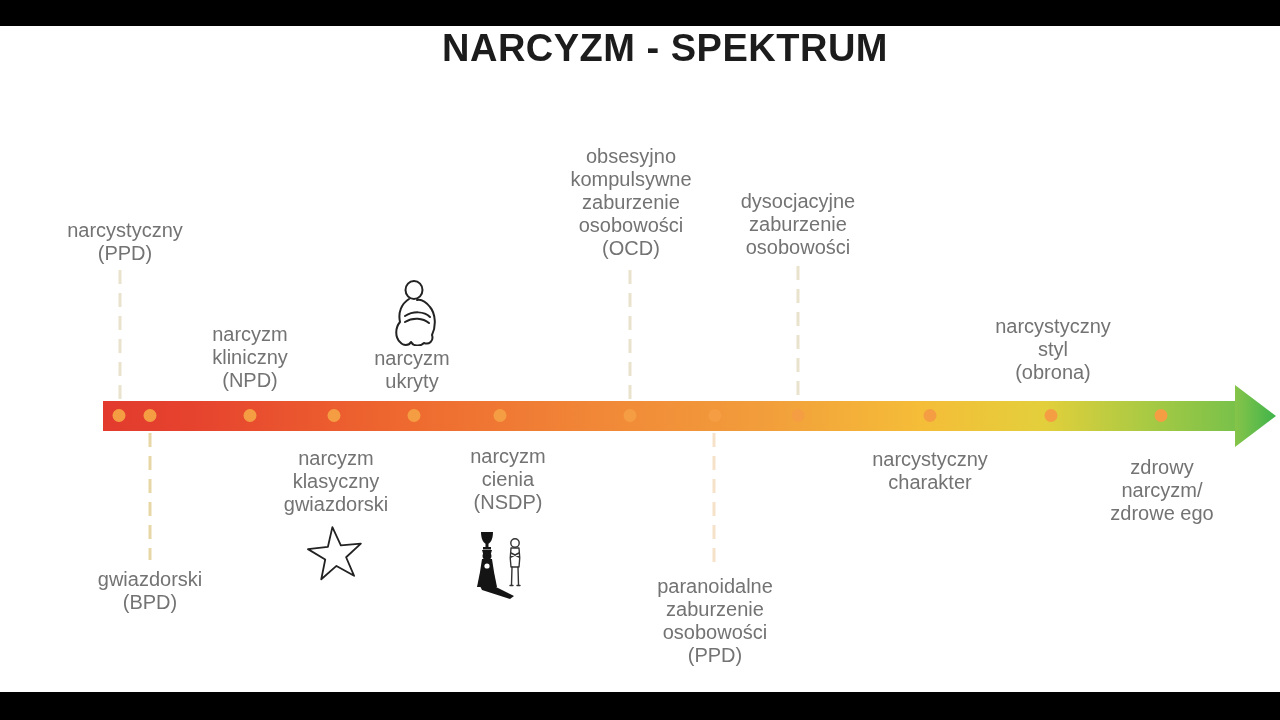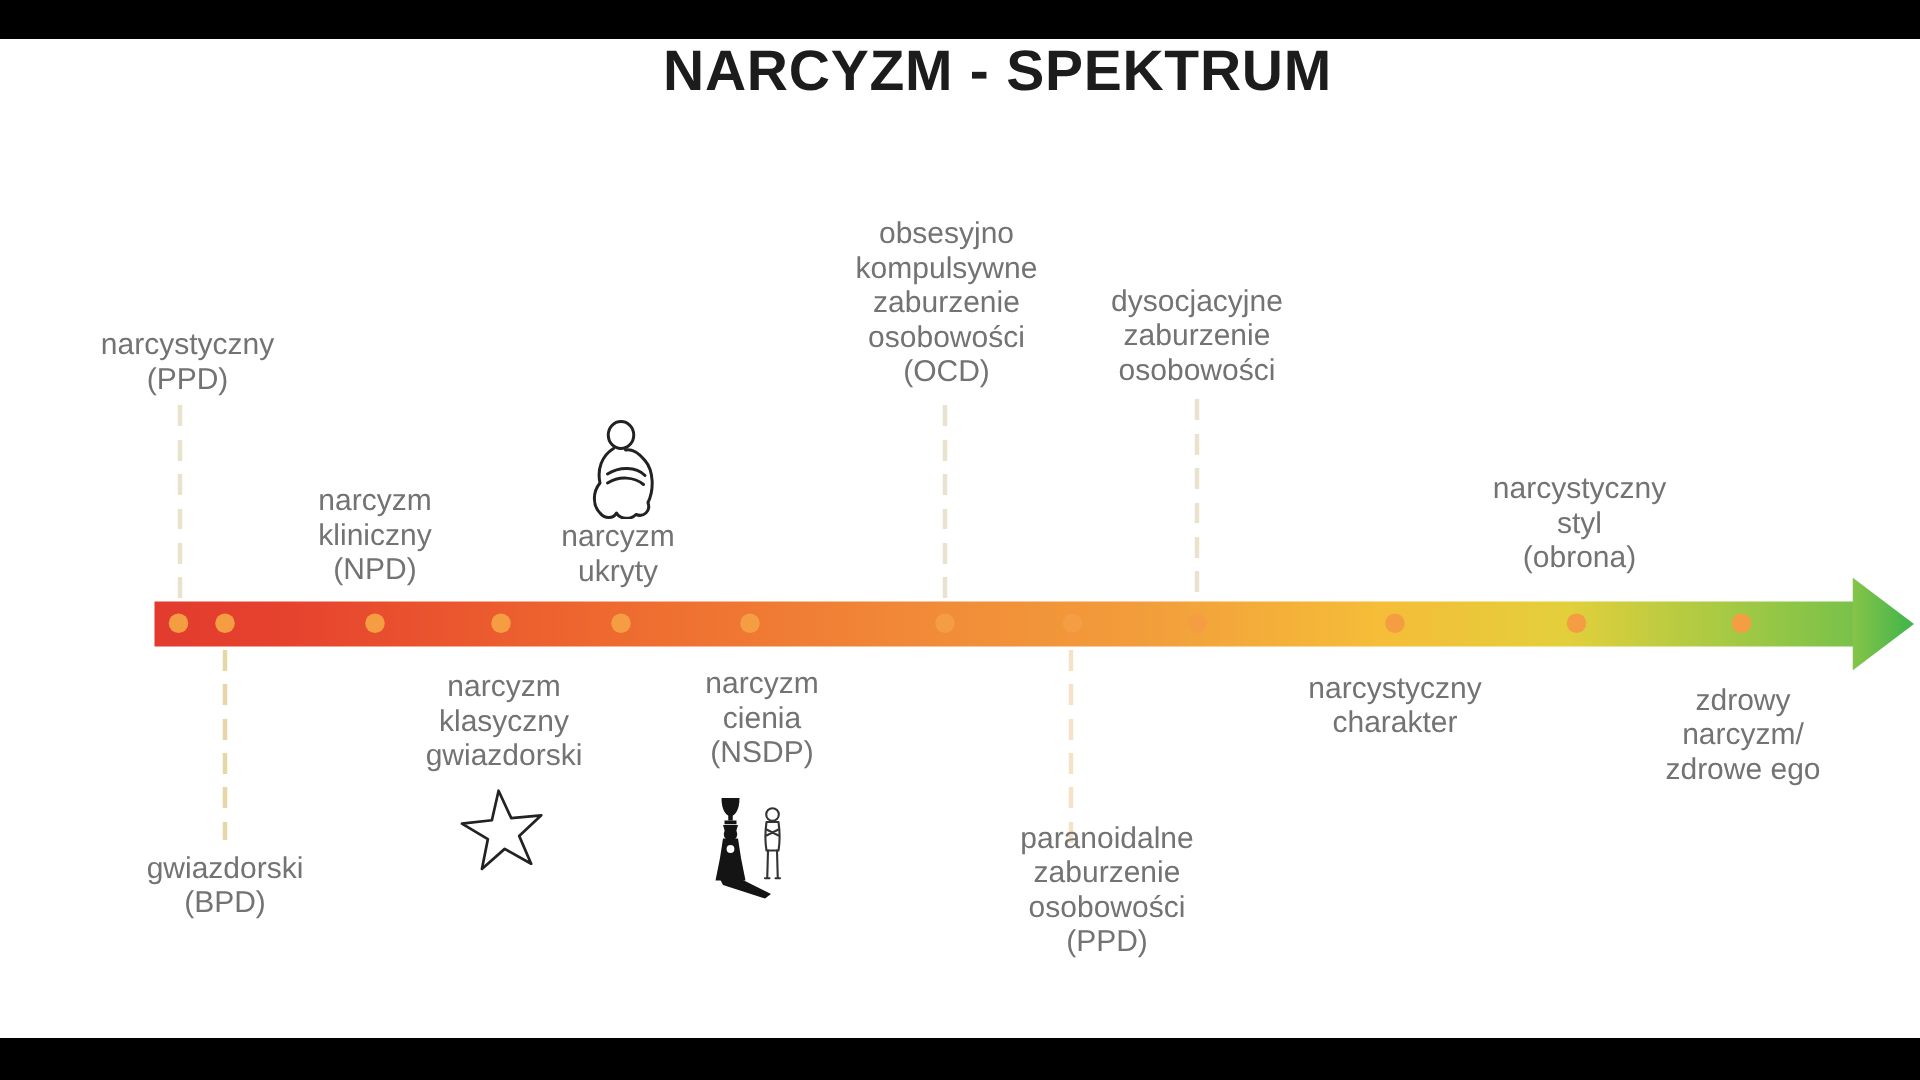--- a/index.html
+++ b/index.html
@@ -142,21 +142,21 @@
       <circle fill="#ffffff" cx="17" cy="38" r="2.6"></circle>
 
       <circle class="thin" cx="45" cy="15" r="4.2"></circle>
       <path class="thin" d="M41 20 C40 27 40 33 41 39 L49 39 C50 33 50 27 49 20 Z"></path>
       <path class="thin" d="M41 25 L49 29 M49 25 L41 29"></path>
       <path class="thin" d="M42 39 L41.5 57 M48 39 L48.5 57"></path>
       <path class="thin" d="M40 57.5 L43 57.5 M47 57.5 L50 57.5"></path>
     </svg>
   </div>
 
-  <div class="lbl" style="left:715px;top:548px;margin-left:23px;">paranoidalne
+  <div class="lbl" style="left:715px;top:575px;">paranoidalne
 zaburzenie
 osobowości
 (PPD)</div>
   <div class="lbl" style="left:930px;top:448px;">narcystyczny
 charakter</div>
   <div class="lbl" style="left:1162px;top:445px;margin-top:11px;">zdrowy
 narcyzm/
 zdrowe ego</div>
 
 </div>

